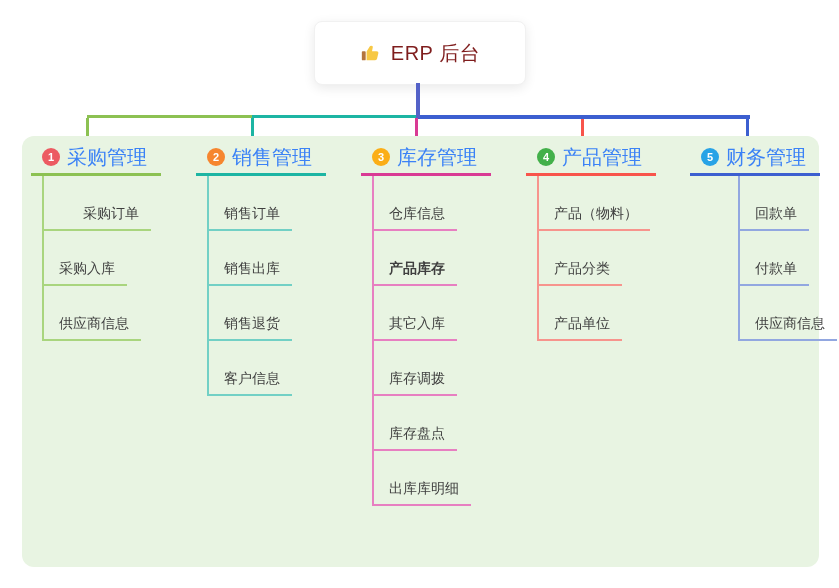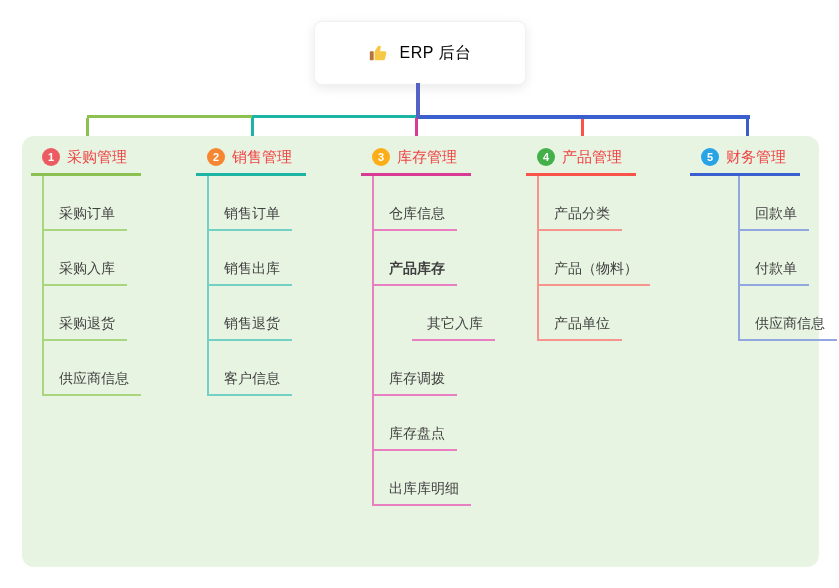--- a/index.html
+++ b/index.html
@@ -7,21 +7,21 @@
     position:relative;width:839px;height:588px;background:#ffffff;overflow:hidden;
     font-family:"Liberation Sans","DejaVu Sans",sans-serif;
   }
   
   .root-node{
     position:absolute;left:314px;top:21px;width:210px;height:62px;
     background:#ffffff;border:1px solid #f1f1f1;border-radius:8px;
     box-shadow:0 3px 12px rgba(0,0,0,.09);
     display:flex;align-items:center;justify-content:center;gap:9px;
   }
-  .root-node .root-label{font-size:16px;font-weight:500;color:#000000;letter-spacing:.5px;}
+  .root-node .root-label{font-size:20px;font-weight:500;color:#7f1d1d;letter-spacing:.5px;}
   
   .conn{position:absolute;}
   .trunk{left:416px;top:83px;width:4px;height:35px;}
   .bar{top:115px;height:3px;}
   .bar-green{left:87px;width:166px;}
   .bar-teal{left:252px;width:166px;}
   .bar-blue{left:417px;width:333px;height:4px;}
   .drop{top:118px;width:3px;height:26px;}
   .drop-1{left:86px;}
   .drop-2{left:251px;}
@@ -43,21 +43,21 @@
   .branch-title{
     display:inline-flex;align-items:center;height:35px;
     padding:0 14px 0 11px;border-bottom:3px solid #000;min-width:104px;
     box-sizing:border-box;cursor:default;
   }
   .badge{
     width:18px;height:18px;border-radius:50%;flex:0 0 18px;
     display:flex;align-items:center;justify-content:center;
     color:#fff;font-size:11px;font-weight:bold;margin-right:7px;
   }
-  .branch-title .blabel{font-size:15px;color:#ef4444;white-space:nowrap;}
+  .branch-title .blabel{font-size:20px;color:#3b82f6;white-space:nowrap;}
   .children{
     list-style:none;margin:0 0 0 11px;padding:0;
     border-left:2px solid #ccc;width:max-content;
   }
   .child{
     height:53px;border-bottom:2px solid #ccc;
     display:flex;align-items:flex-end;width:max-content;
   }
   .child span{
     padding:0 12px 6px 15px;font-size:14px;color:#3f3f3f;white-space:nowrap;
@@ -89,28 +89,25 @@
   <div class="conn trunk" style="background: rgb(84, 98, 200);"></div>
 
   <div class="canvas" style="background: rgb(232, 244, 226);"></div>
 
   <div class="branch branch-1">
     <div class="branch-title" style="border-bottom-color: rgb(140, 193, 82);">
       <span class="badge" style="background: rgb(236, 91, 98);">1</span>
       <span class="blabel">采购管理</span>
     </div>
     <ul class="children" style="border-left-color: rgb(169, 213, 126);">
-        <li class="child" style="border-bottom-color: rgb(169, 213, 126);">
+        <li class="child" style="border-bottom-color: rgb(169, 213, 126); padding-left: 24px;">
           <span>采购订单</span>
         </li>
         <li class="child" style="border-bottom-color: rgb(169, 213, 126);">
           <span>采购入库</span>
-        </li>
-        <li class="child" style="border-bottom-color: rgb(169, 213, 126);">
-          <span>采购退货</span>
         </li>
         <li class="child" style="border-bottom-color: rgb(169, 213, 126);">
           <span>供应商信息</span>
         </li>
       </ul>
   </div>
 
   <div class="branch branch-2">
     <div class="branch-title" style="border-bottom-color: rgb(28, 181, 163);">
       <span class="badge" style="background: rgb(246, 134, 47);">2</span>
@@ -137,21 +134,21 @@
       <span class="badge" style="background: rgb(251, 174, 23);">3</span>
       <span class="blabel">库存管理</span>
     </div>
     <ul class="children" style="border-left-color: rgb(231, 127, 193);">
         <li class="child" style="border-bottom-color: rgb(231, 127, 193);">
           <span>仓库信息</span>
         </li>
         <li class="child" style="border-bottom-color: rgb(231, 127, 193); font-weight: bold;">
           <span>产品库存</span>
         </li>
-        <li class="child" style="border-bottom-color: rgb(231, 127, 193); margin-left: 38px;">
+        <li class="child" style="border-bottom-color: rgb(231, 127, 193);">
           <span>其它入库</span>
         </li>
         <li class="child" style="border-bottom-color: rgb(231, 127, 193);">
           <span>库存调拨</span>
         </li>
         <li class="child" style="border-bottom-color: rgb(231, 127, 193);">
           <span>库存盘点</span>
         </li>
         <li class="child" style="border-bottom-color: rgb(231, 127, 193);">
           <span>出库库明细</span>
@@ -159,24 +156,24 @@
       </ul>
   </div>
 
   <div class="branch branch-4">
     <div class="branch-title" style="border-bottom-color: rgb(248, 84, 75);">
       <span class="badge" style="background: rgb(67, 176, 74);">4</span>
       <span class="blabel">产品管理</span>
     </div>
     <ul class="children" style="border-left-color: rgb(247, 148, 141);">
         <li class="child" style="border-bottom-color: rgb(247, 148, 141);">
-          <span>产品分类</span>
+          <span>产品（物料）</span>
         </li>
         <li class="child" style="border-bottom-color: rgb(247, 148, 141);">
-          <span>产品（物料）</span>
+          <span>产品分类</span>
         </li>
         <li class="child" style="border-bottom-color: rgb(247, 148, 141);">
           <span>产品单位</span>
         </li>
       </ul>
   </div>
 
   <div class="branch branch-5">
     <div class="branch-title" style="border-bottom-color: rgb(60, 95, 208);">
       <span class="badge" style="background: rgb(40, 163, 230);">5</span>

